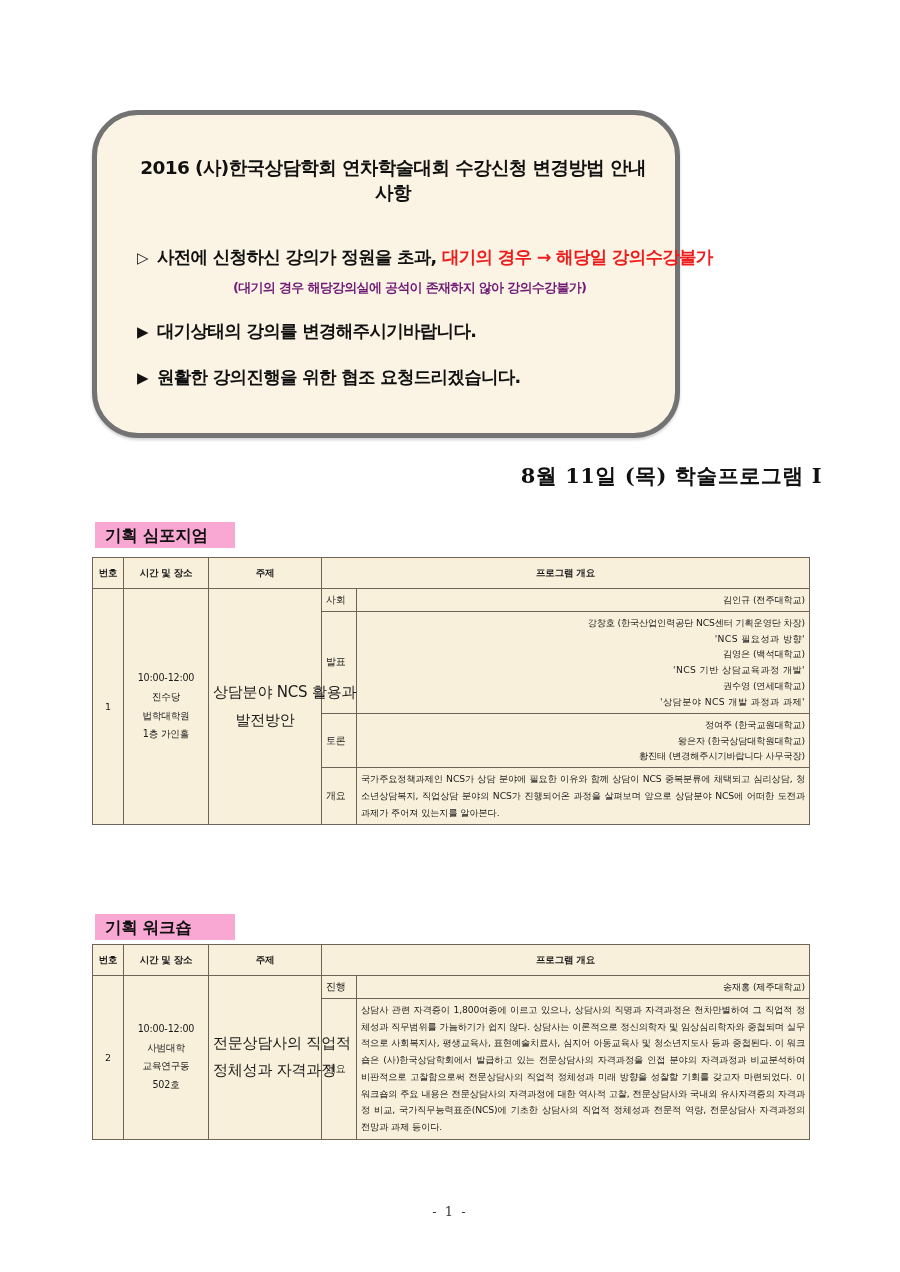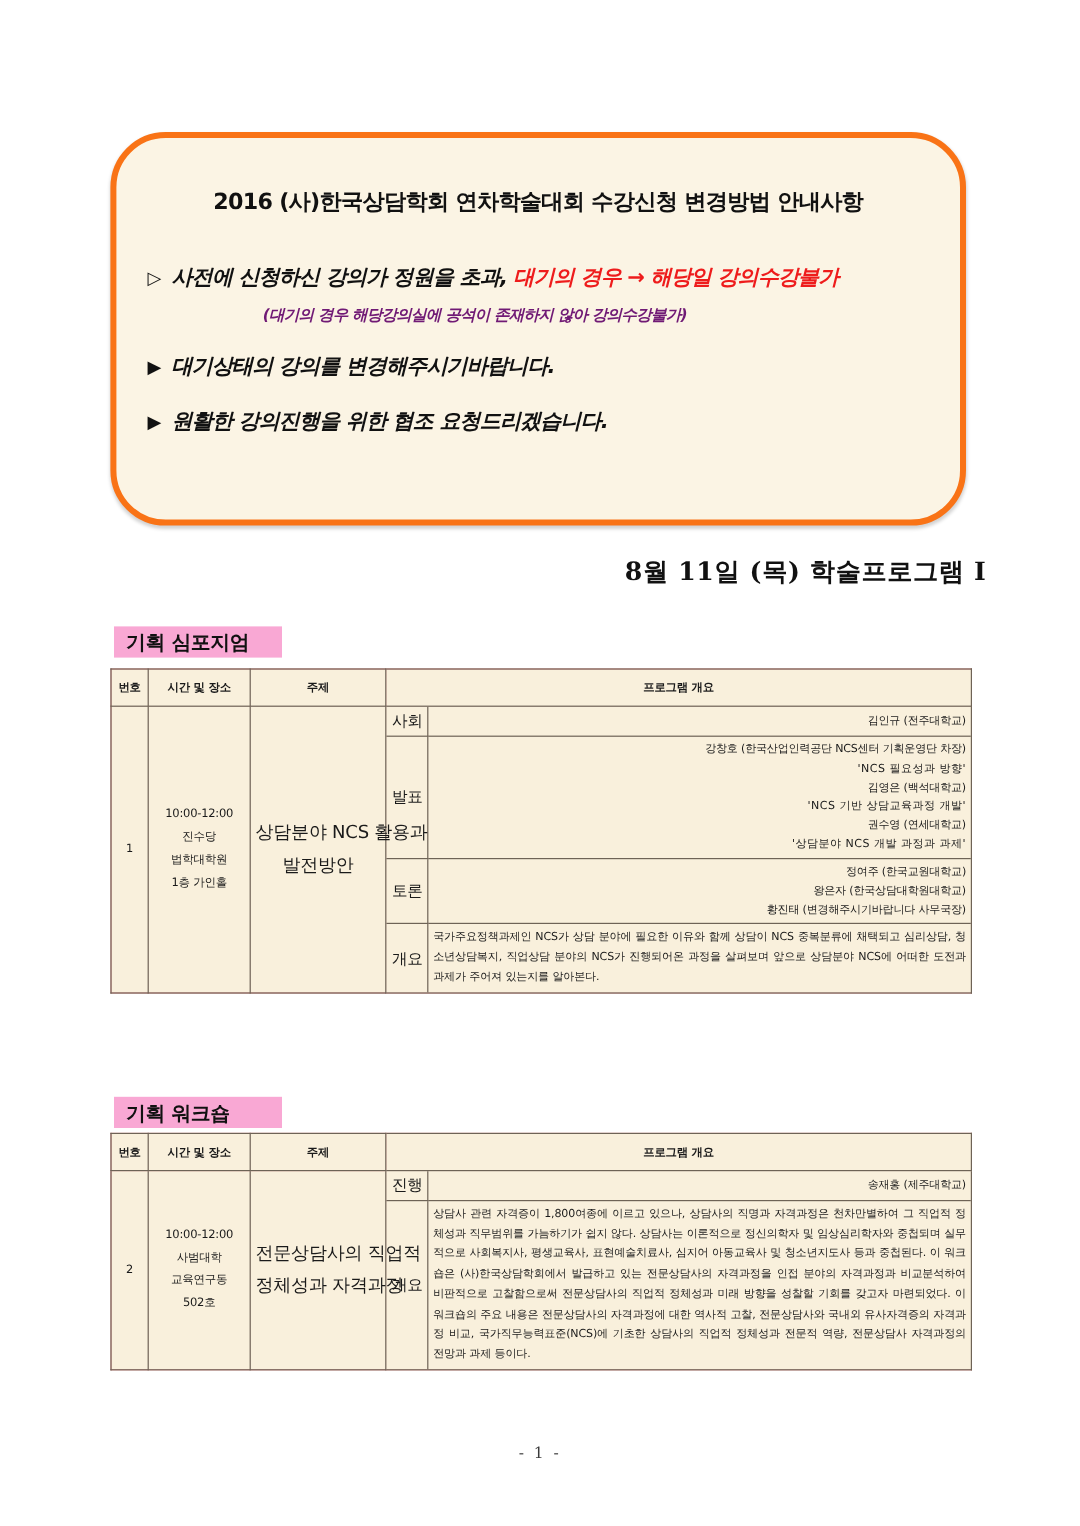--- a/index.html
+++ b/index.html
@@ -22,41 +22,40 @@
     width: 900px;
     height: 1272px;
     box-sizing: border-box;
   }
 
   
   .notice-box {
     position: absolute;
     left: 92px;
     top: 110px;
-    width: 713px;
+    width: 588px;
     height: 328px;
     box-sizing: border-box;
     background: #fbf4e4;
-    border: 5px solid #f97316;
+    border: 5px solid #737373;
     border-radius: 46px;
     box-shadow: 0 2px 3px rgba(0,0,0,0.18);
-    padding: 22px 26px 10px 26px;
+    padding: 22px 26px 10px 40px;
   }
   .notice-title {
     text-align: center;
     font-size: 18.5px;
     font-weight: bold;
     letter-spacing: -0.6px;
     margin-top: 18px;
     margin-bottom: 0;
     color: #111111;
   }
   .notice-lines {
     margin-top: 42px;
-    font-style: italic;
   }
   .notice-line {
     font-size: 17.5px;
     font-weight: bold;
     letter-spacing: -0.7px;
     line-height: 1.25;
     margin-bottom: 24px;
     color: #111111;
     white-space: nowrap;
   }
@@ -148,22 +147,22 @@
     letter-spacing: -0.2px;
   }
   .cell-topic {
     text-align: center;
     font-size: 15px;
     font-weight: bold;
     line-height: 1.85;
     letter-spacing: -0.2px;
   }
   .cell-role {
-    text-align: right;
-    font-size: 13px;
+    text-align: left;
+    font-size: 10px;
     font-weight: bold;
     width: 26px;
     letter-spacing: -0.3px;
   }
   .cell-body {
     text-align: right;
     font-size: 9.2px;
     line-height: 1.72;
     letter-spacing: -0.15px;
     padding: 4px 6px;

